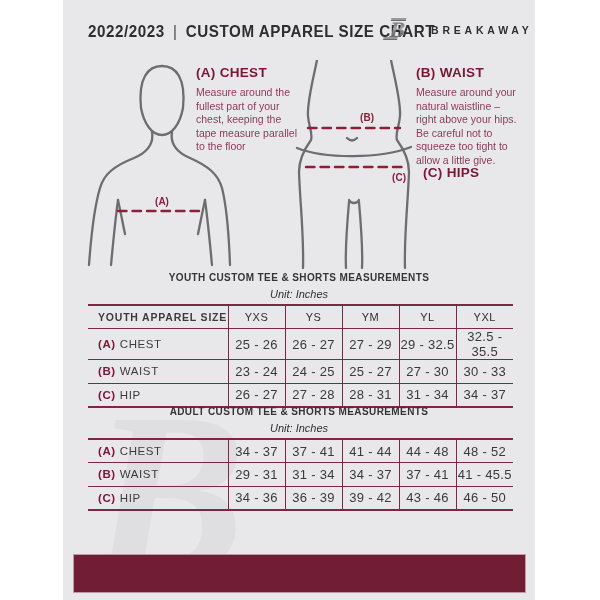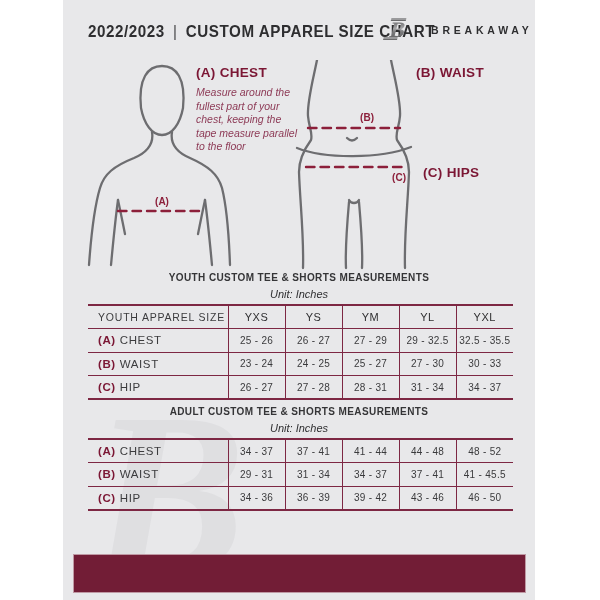--- a/index.html
+++ b/index.html
@@ -15,44 +15,44 @@
   .layer{position:absolute;inset:0;z-index:1;}
 
   .hdr{position:absolute;left:25px;top:22px;display:flex;align-items:center;gap:9px;
        transform:scaleX(.92);transform-origin:left center;}
   .hdr span{font-size:16.5px;font-weight:bold;letter-spacing:.6px;color:var(--dark-text);white-space:nowrap;}
   .hdr .sep{font-weight:normal;color:#4a4a4c;}
   .brand{position:absolute;left:318px;top:16px;display:flex;align-items:center;gap:6px;}
   .brand-name{font-size:10.5px;font-weight:bold;letter-spacing:3.8px;color:var(--dark-text);margin-left:12px;}
 
   .g-head{position:absolute;font-size:13.5px;font-weight:bold;letter-spacing:.3px;color:var(--maroon);}
-  .g-body{position:absolute;font-size:10.5px;font-style:italic;line-height:13.5px;color:var(--body-text);
+  .g-body{position:absolute;font-size:10.5px;line-height:13.5px;color:var(--body-text);
           white-space:pre-line;}
 
   .fig{position:absolute;}
   .fig path{fill:none;stroke:var(--figure-stroke);stroke-width:2.3;stroke-linecap:round;}
   .fig .dash{stroke:var(--dash-line);stroke-width:2.4;stroke-dasharray:8.5 6;}
   .fig text{font-family:"Liberation Sans",sans-serif;font-size:10px;font-weight:bold;fill:var(--dash-line);}
 
   .section-title{position:absolute;left:0;width:472px;text-align:center;font-size:10px;font-weight:bold;
                  letter-spacing:.4px;color:#353537;}
   .section-unit{position:absolute;left:0;width:472px;text-align:center;font-size:11px;font-style:italic;
                 color:#2f2f31;}
 
   table.size{position:absolute;left:25px;width:425px;border-collapse:collapse;table-layout:fixed;
              border-top:2px solid var(--maroon-line);border-bottom:2px solid var(--maroon-line);}
   table.size col.c0{width:140px;}
   table.size tr{height:23.5px;}
   table.size th,table.size td{border-top:1px solid var(--maroon-line);border-left:1px solid var(--maroon-line);
              padding:0;vertical-align:middle;text-align:center;}
   table.size tr:first-child th{border-top:none;}
   table.size th:first-child,table.size td:first-child{border-left:none;text-align:left;padding-left:10px;}
-  th.lblhead{font-size:10.5px;font-weight:normal;letter-spacing:.8px;color:#3c3c3e;}
+  th.lblhead{font-size:10.5px;font-weight:bold;letter-spacing:.8px;color:#3c3c3e;}
   th.szhead{font-size:11px;font-weight:normal;letter-spacing:.5px;color:#2f2f31;}
-  td.val{font-size:10px;letter-spacing:.3px;color:#3a3a3c;}
+  td.val{font-size:13px;letter-spacing:.3px;color:#3a3a3c;}
   td.rowlbl{font-size:11.5px;letter-spacing:.6px;color:#3c3c3e;}
   td.rowlbl .pfx{font-weight:bold;color:var(--maroon);margin-right:4px;}
 
   .footer-bar{position:absolute;left:10px;top:554px;width:453px;height:39px;background:var(--footer-bar);
               border:1px solid rgba(255,255,255,.55);}
 </style>
 </head>
 <body>
 
 <div class="page">
@@ -110,20 +110,26 @@
       <path d="M 69 142 C 71 165 73 188 72 208"></path>
     </svg>
 
     <div class="g-head" style="left:133px;top:65px">(A) CHEST</div>
     <div class="g-body" style="left:133px;top:86px;width:118px">Measure around the
 fullest part of your
 chest, keeping the
 tape measure parallel
 to the floor</div>
     <div class="g-head" style="left:353px;top:65px">(B) WAIST</div>
+    <div class="g-body" style="left:353px;top:86px;width:118px">Measure around your
+natural waistline –
+right above your hips.
+Be careful not to
+squeeze too tight to
+allow a little give.</div>
     <div class="g-head" style="left:360px;top:165px">(C) HIPS</div>
 
     <div class="section-title" style="top:272px">YOUTH CUSTOM TEE &amp; SHORTS MEASUREMENTS</div>
     <div class="section-unit" style="top:288px">Unit: Inches</div>
     <table class="size" style="top:304px">
       <colgroup>
           <col class="c0">
           <col>
           <col>
           <col>

